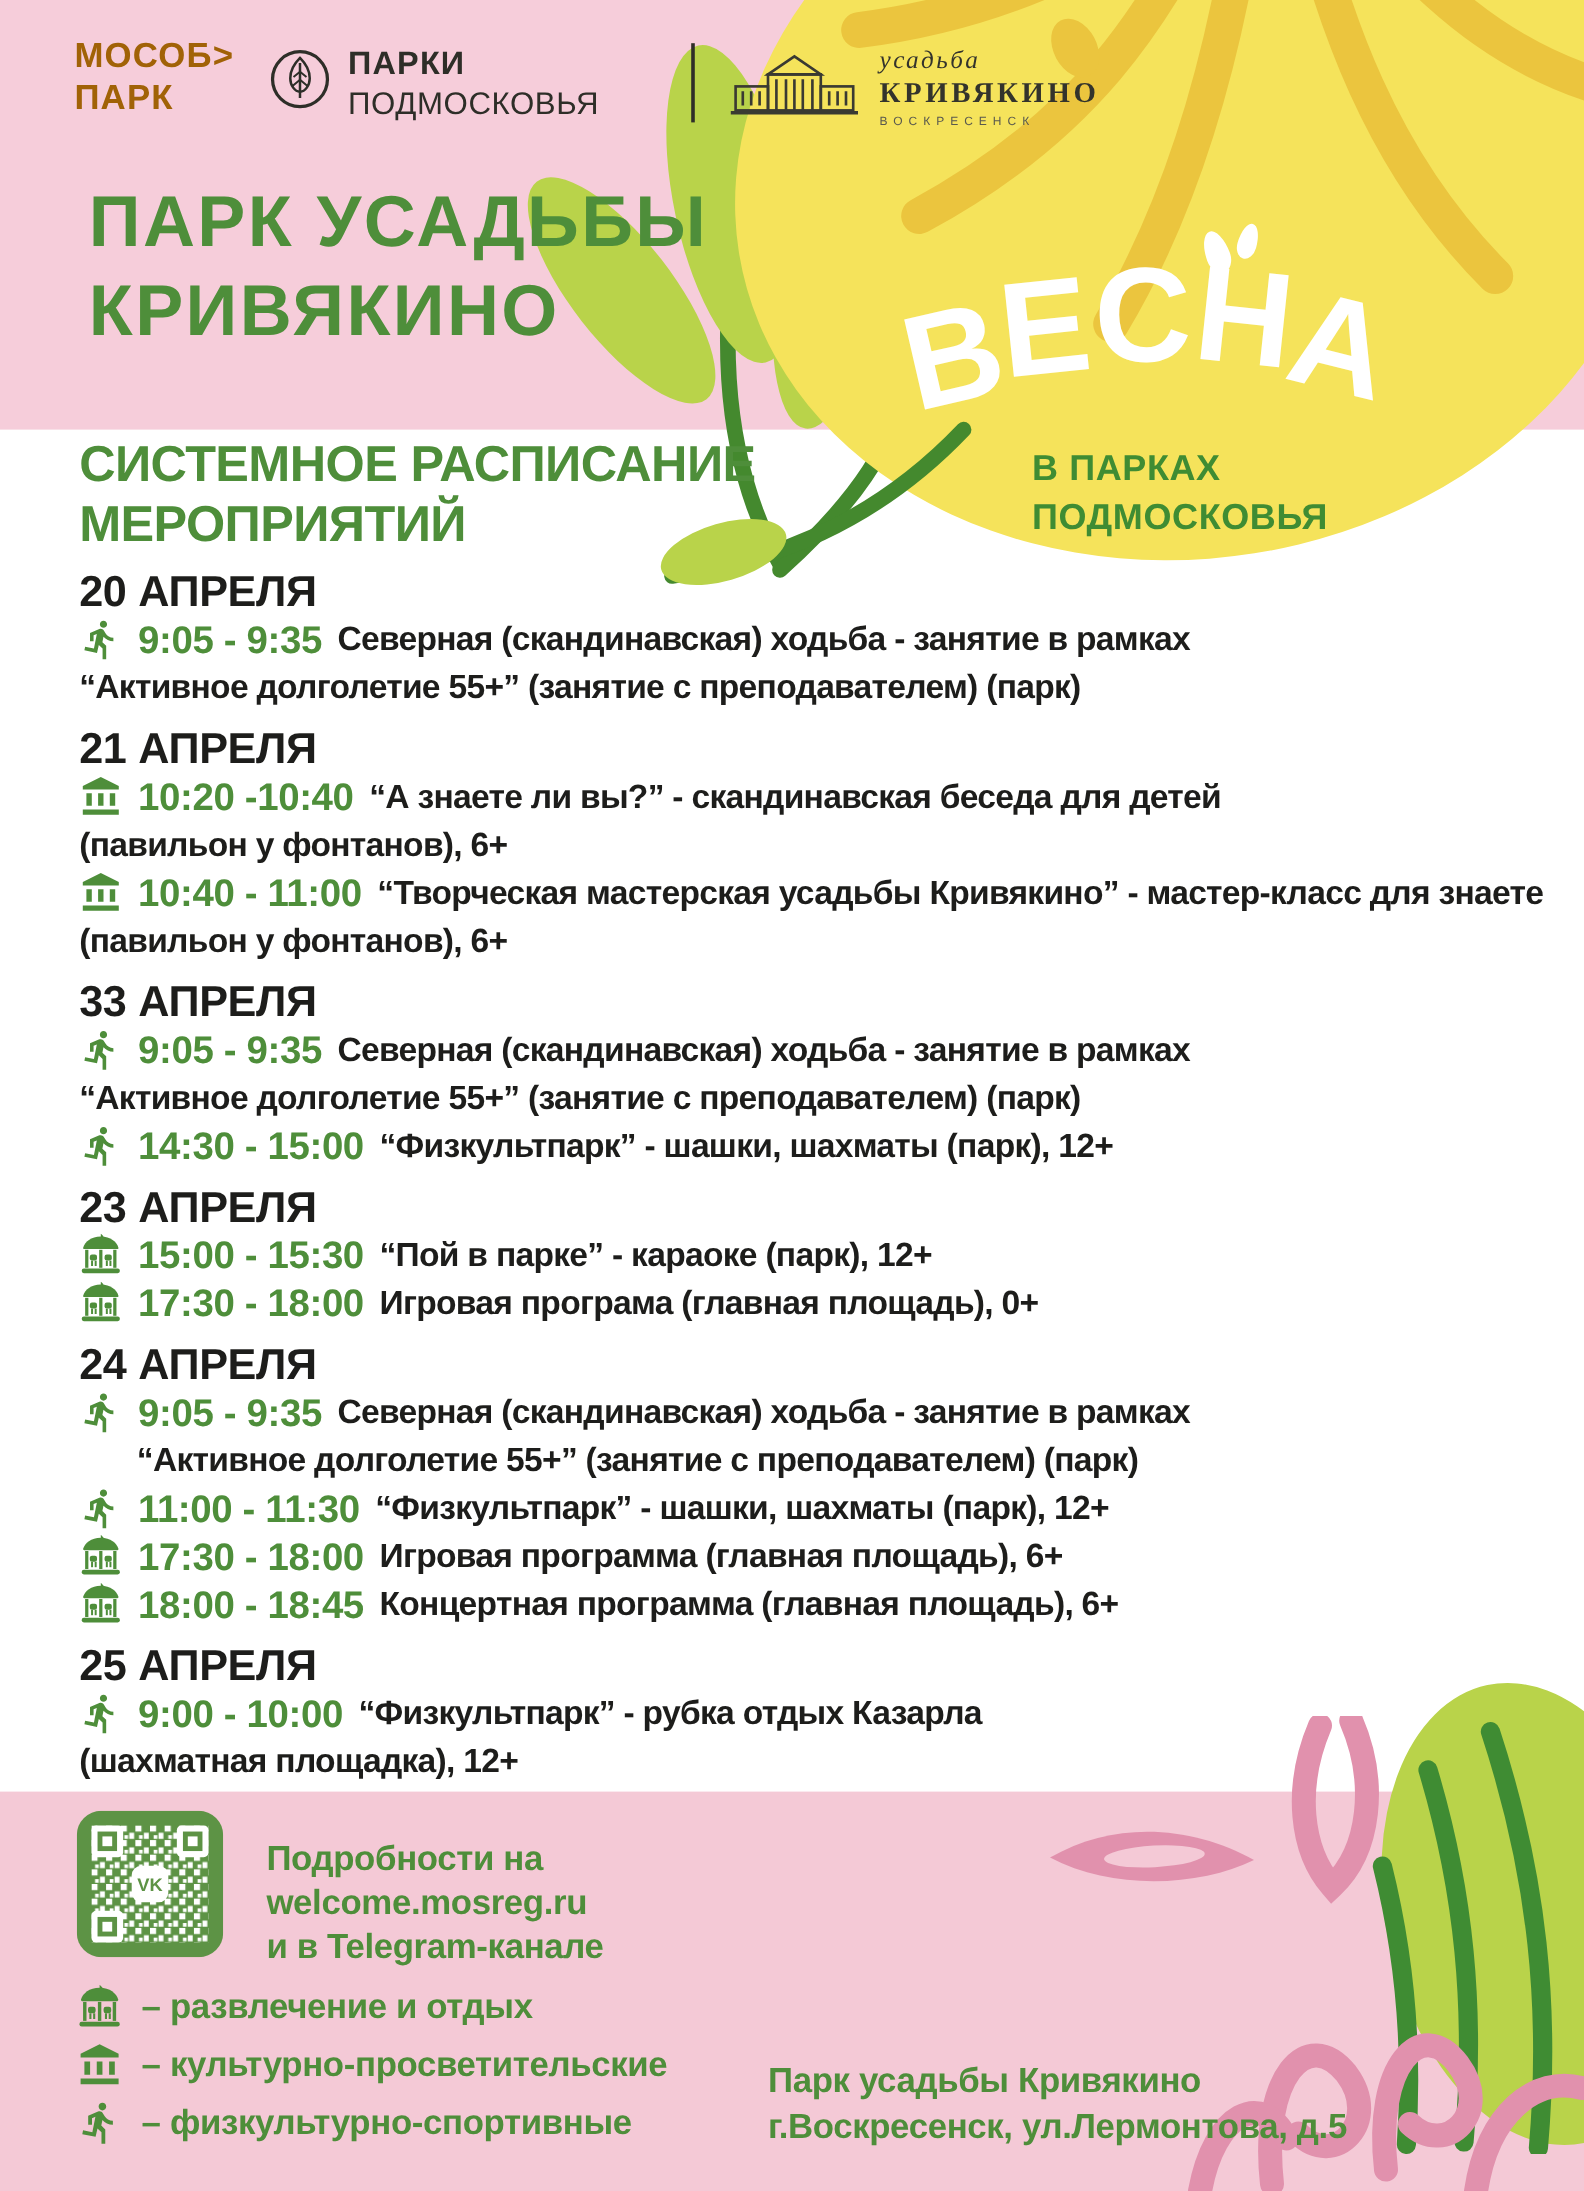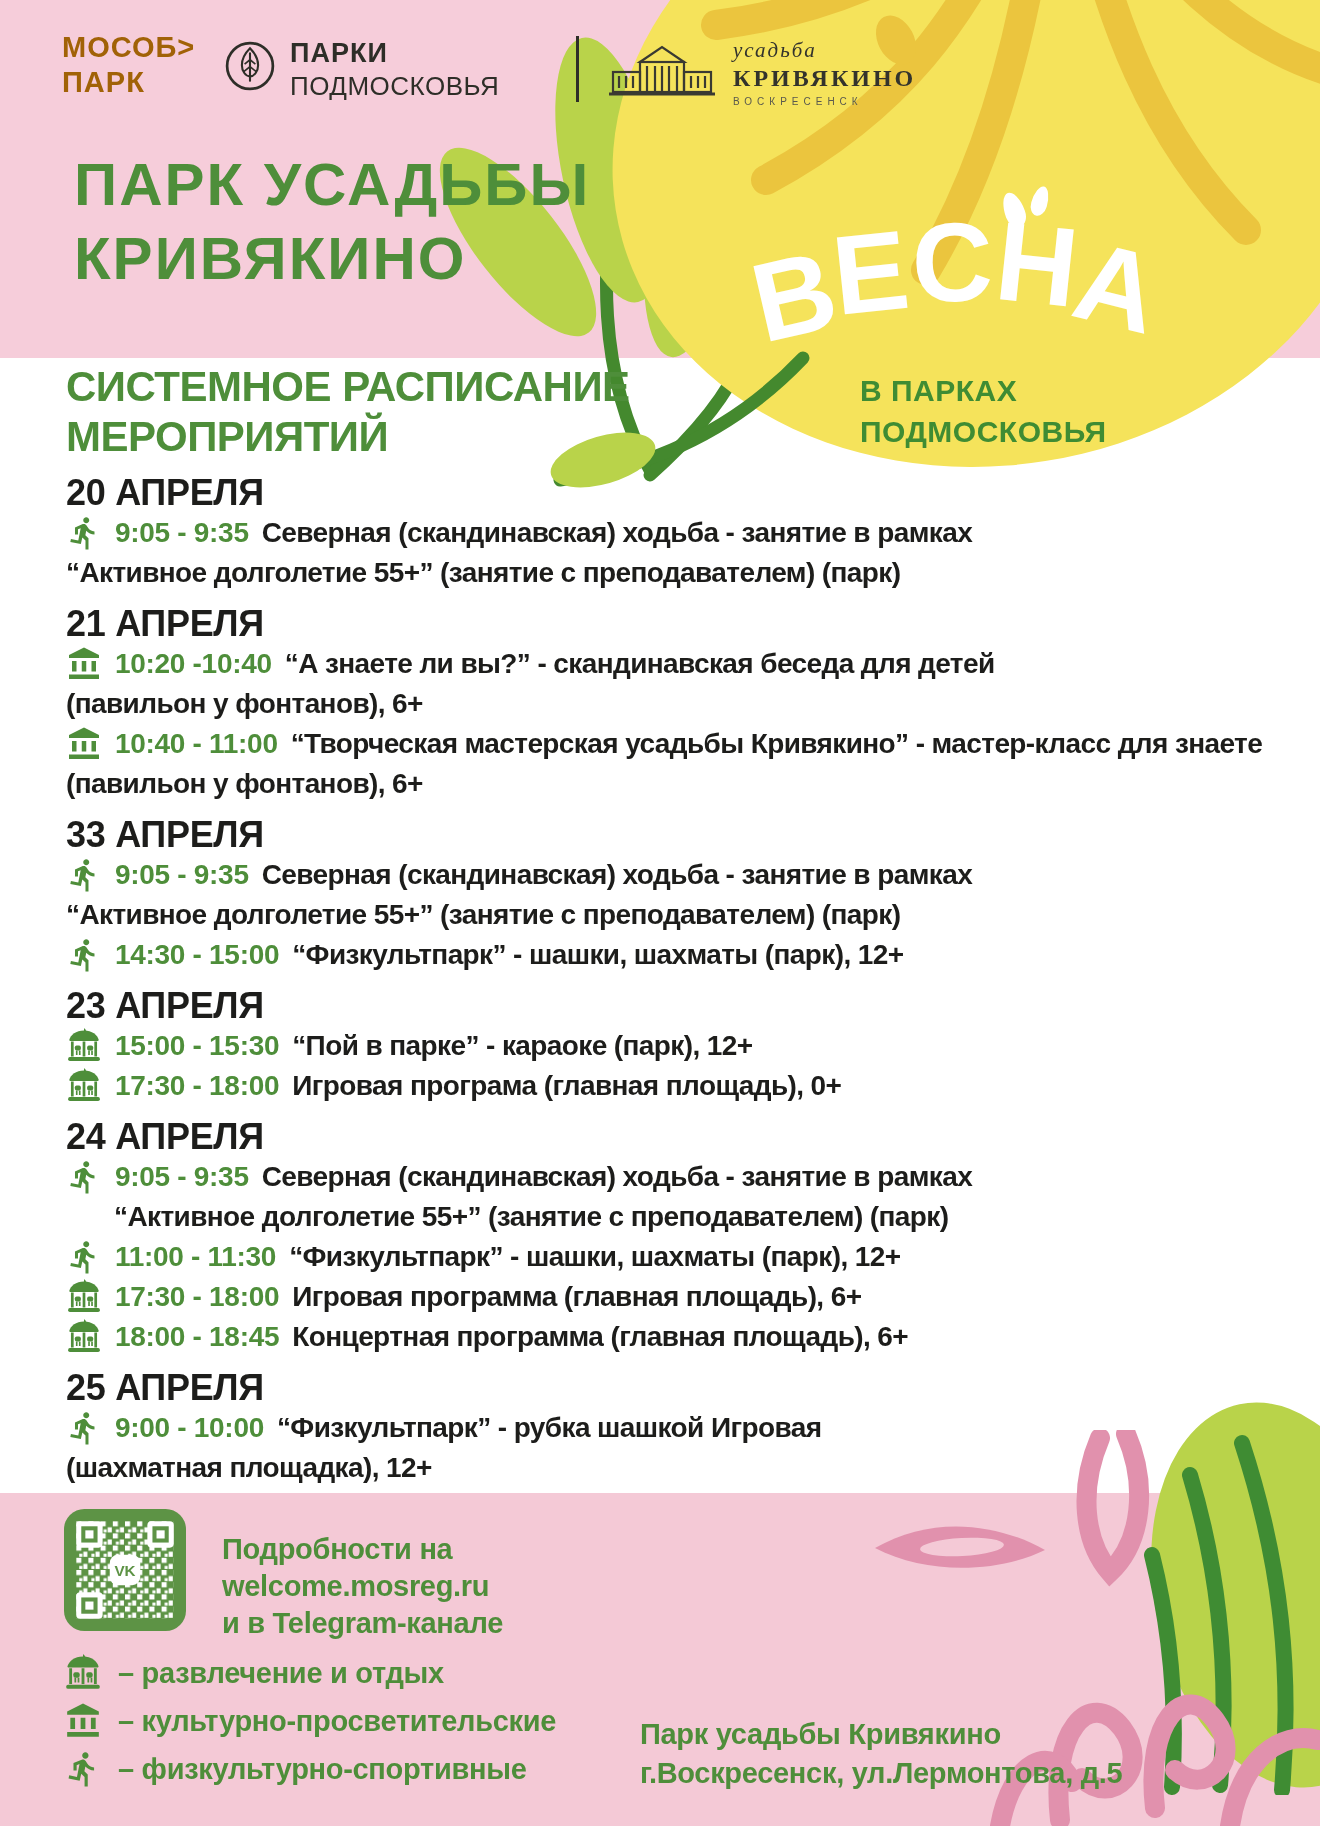--- a/index.html
+++ b/index.html
@@ -36,21 +36,21 @@
   .sprout1{position:absolute;left:1004px;top:192px;width:20px;height:36px;background:#fff;border-radius:50% 50% 50% 50%/62% 62% 38% 38%;transform:rotate(-20deg);}
   .sprout2{position:absolute;left:1032px;top:186px;width:16px;height:30px;background:#fff;border-radius:50% 50% 50% 50%/62% 62% 38% 38%;transform:rotate(16deg);}
   .vesna-sub{position:absolute;left:860px;top:370px;color:#3f8c33;font-size:30px;font-weight:700;line-height:41px;letter-spacing:.5px;}
   
   .schedule{position:absolute;left:66px;top:362px;width:1210px;color:#1d1d1b;}
   .sched-heading{font-size:42px;line-height:50px;font-weight:700;color:#4e8e3a;letter-spacing:-.5px;margin-bottom:10px;}
   .day{margin-top:10px;}
   .day-date{font-size:36px;font-weight:700;height:41px;display:flex;align-items:center;letter-spacing:-.3px;}
   .evt-row{display:flex;align-items:center;min-height:40px;white-space:nowrap;}
   .evt-icon{width:36px;height:36px;flex:0 0 36px;fill:#4e8e3a;margin-right:13px;}
-  .evt-time{color:#4e8e3a;font-size:28px;font-weight:700;margin-right:13px;white-space:nowrap;letter-spacing:-.3px;}
+  .evt-time{color:#4e8e3a;font-size:32px;font-weight:700;margin-right:13px;white-space:nowrap;letter-spacing:-.3px;}
   .evt-text{font-size:28px;font-weight:700;letter-spacing:-.6px;}
   .evt-cont{font-size:28px;font-weight:700;min-height:40px;display:flex;align-items:center;letter-spacing:-.6px;white-space:nowrap;}
   .evt-cont.indent{margin-left:48px;}
   
   .footer-content{position:absolute;left:0;top:1493px;width:1320px;height:292px;}
   .qr{position:absolute;left:64px;top:16px;width:122px;height:122px;}
   .footer-info{position:absolute;left:222px;top:38px;font-size:29px;line-height:37px;font-weight:700;color:#4e8e3a;letter-spacing:-.3px;}
   .legend{position:absolute;left:64px;top:156px;}
   .legend-row{display:flex;align-items:center;height:48px;}
   .legend-icon{width:38px;height:38px;flex:0 0 38px;fill:#4e8e3a;margin-right:16px;}
@@ -312,21 +312,21 @@
             <div class="evt-text">Концертная программа (главная площадь), 6+</div>
           </div>
         </div>
         <div class="day">
           <div class="day-date">25 АПРЕЛЯ</div>
           <div class="evt-row">
             <svg class="evt-icon icon-runner" viewBox="0 0 24 24">
               <use href="#sym-runner"></use>
             </svg>
             <div class="evt-time">9:00 - 10:00</div>
-            <div class="evt-text">“Физкультпарк” - рубка шашкой Игровая</div>
+            <div class="evt-text">“Физкультпарк” - рубка отдых Казарла</div>
           </div>
           <div class="evt-cont">(шахматная площадка), 12+</div>
         </div>
       </div>
   </div>
 
   <div class="footer-content">
     <svg class="qr" viewBox="0 0 120 120">
       <defs>
         <pattern id="qrdots" width="12" height="12" patternUnits="userSpaceOnUse">

